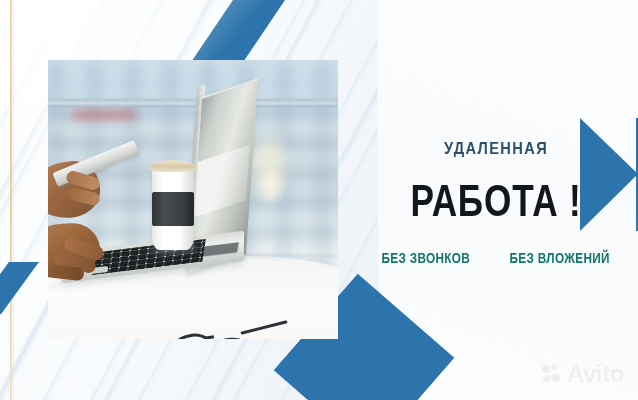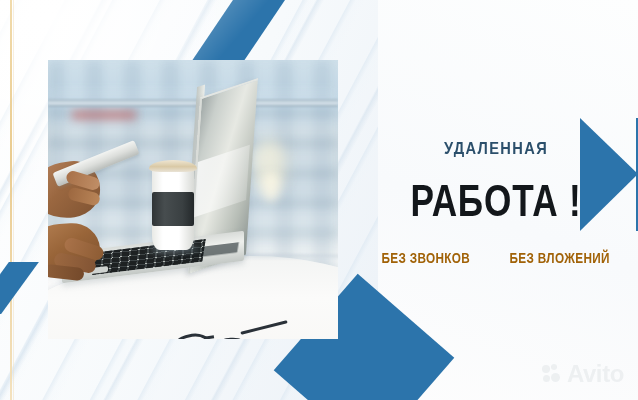--- a/index.html
+++ b/index.html
@@ -425,21 +425,21 @@
     margin: 0 0 28px 0;
     white-space: nowrap;
   }
   .t-sub {
     display: flex;
     justify-content: center;
     gap: 22px;
     font-size: 14px;
     font-weight: 700;
     letter-spacing: 0.4px;
-    color: #a16207;
+    color: #0f766e;
     line-height: 1;
   }
   .t-sub span { transform: scaleX(0.84); transform-origin: center; white-space: nowrap; }
 
   
   .avito {
     position: absolute;
     right: 14px; bottom: 14px;
     display: flex;
     align-items: center;

